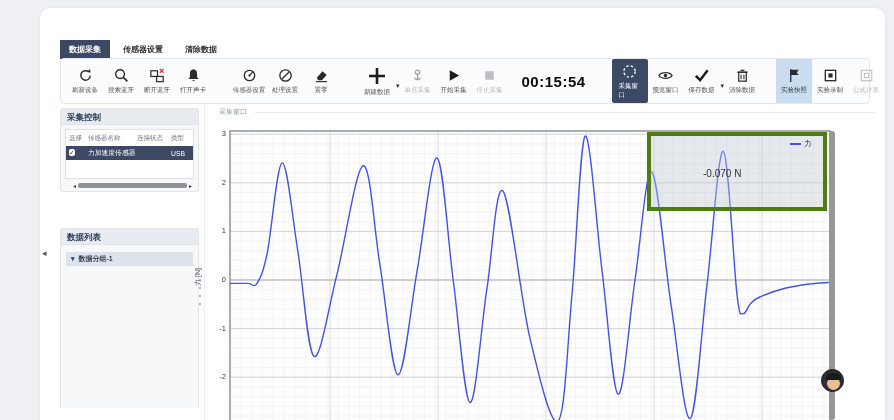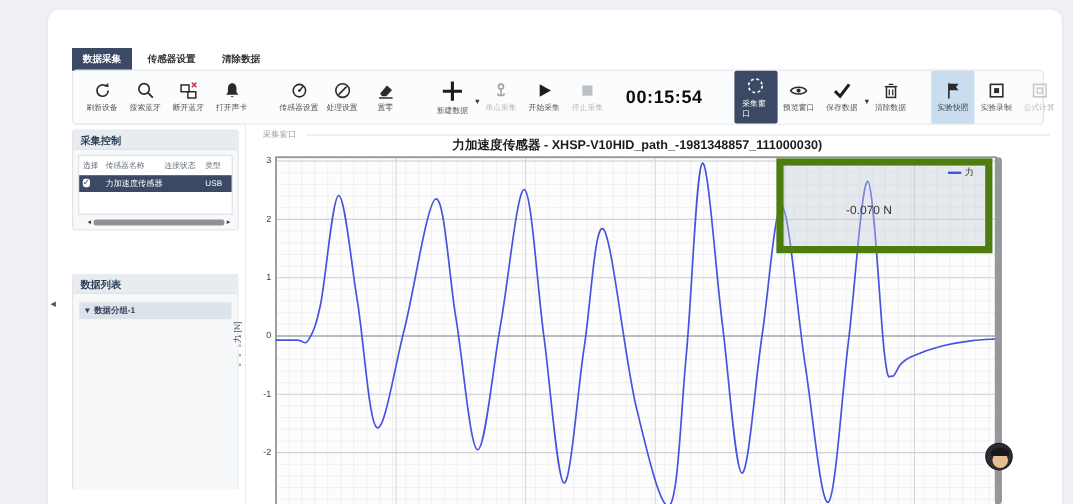--- a/index.html
+++ b/index.html
@@ -71,21 +71,21 @@
     background:#fff; border-left:1px solid #eceef1; }
   .chart-label { position:absolute; left:14px; top:3px; font-size:7px; color:#9aa0a6; }
   .chart-rule { position:absolute; left:50px; right:10px; top:8px; border-top:1px solid #e6e8eb; }
   .chart-title { position:absolute; left:26px; width:600px; top:10px; text-align:center;
     font-size:10.5px; font-weight:bold; color:#1c1c1c; white-space:nowrap; }
   #chart-svg { position:absolute; left:0; top:0; width:894px; height:420px; pointer-events:none; }
   .ytick { position:absolute; width:22px; text-align:right; font-size:7.5px; color:#3c3c3c; }
   .ylabel { position:absolute; left:189px; top:272px; font-size:7px; color:#556;
     transform:rotate(-90deg); white-space:nowrap; }
   .sel-rect { position:absolute; left:647px; top:132px; width:180px; height:79px;
-    border:6px solid #4d7c0f; background:rgba(196,205,216,.42); }
+    border:4px solid #4d7c0f; background:rgba(196,205,216,.42); }
   .sel-text { position:absolute; left:52px; top:32px; font-size:10px; color:#333; }
   .legend { position:absolute; left:790px; top:139px; display:flex; align-items:center;
     gap:3px; font-size:7.5px; color:#222; }
   .legend .dash { width:11px; height:2px; background:#4453e2; }
   .vscroll { position:absolute; left:829px; top:131px; width:6px; height:289px;
     background:#95979b; border-radius:3px; }
 
   .avatar { position:absolute; left:821px; top:369px; width:23px; height:23px;
     border-radius:50%; background:#2e2d33; border:1px solid #1d1c22; overflow:hidden; }
   .avatar .face { position:absolute; left:5px; top:7px; width:13px; height:13px;
@@ -316,21 +316,20 @@
     <i></i>
     <i></i>
     <i></i>
     <i></i>
     <i></i>
 </div>
 
 <div class="chart-panel">
   <span class="chart-label">采集窗口</span>
   <span class="chart-rule"></span>
-  <div class="chart-title">力加速度传感器 - XHSP-V10HID_path_-1981348857_111000030)</div>
 </div>
 
 <svg id="chart-svg">
     <defs>
       <clipPath id="pc">
         <rect x="230" y="131" width="600" height="289"></rect>
       </clipPath>
     </defs>
     <rect x="230" y="131" width="600" height="289" fill="#fdfdfe"></rect>
     <line x1="230" y1="131" x2="230" y2="420" stroke="#ececee" stroke-width="0.6"></line>

